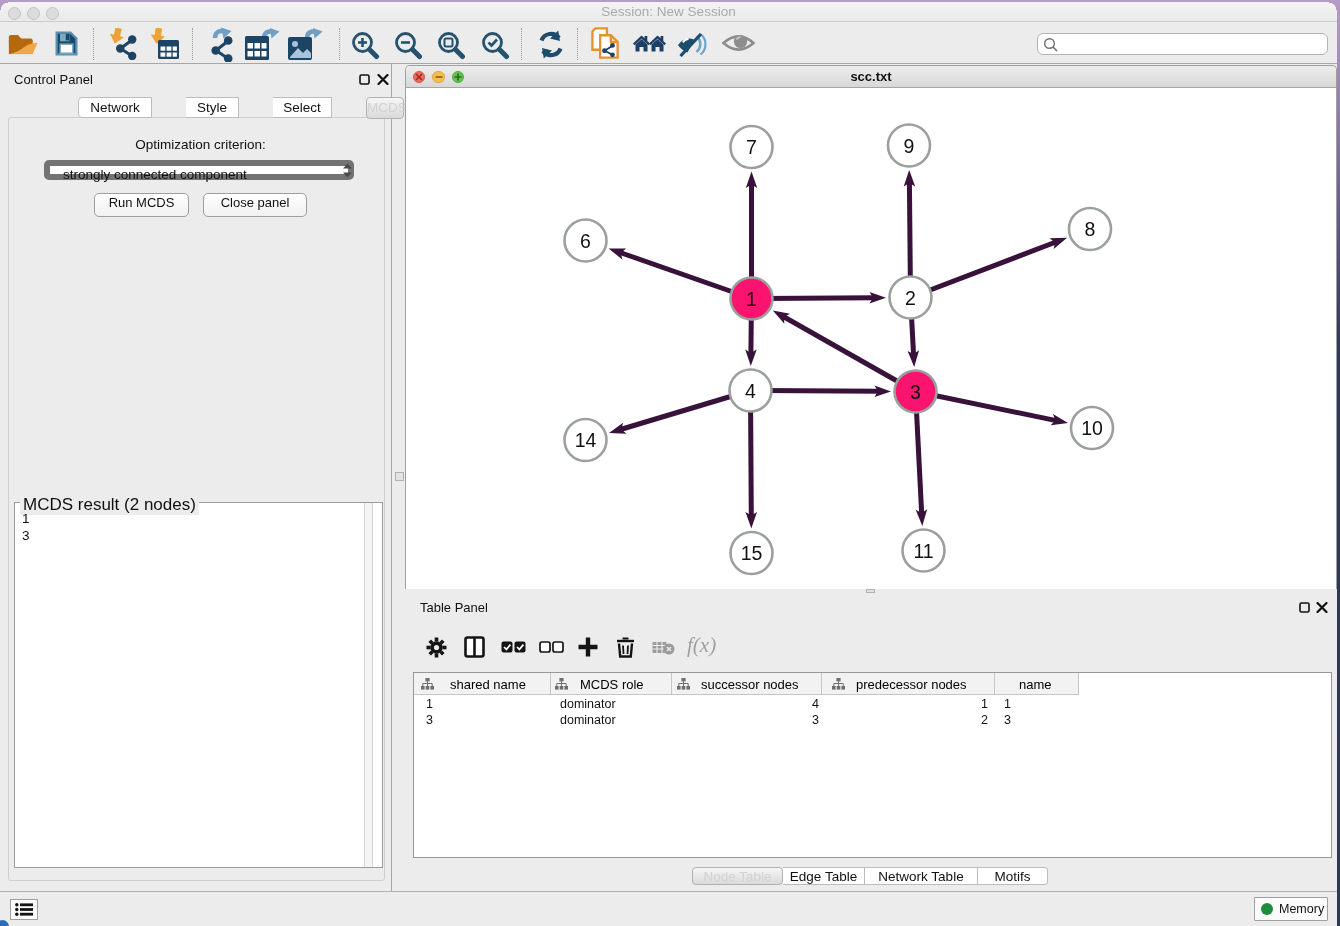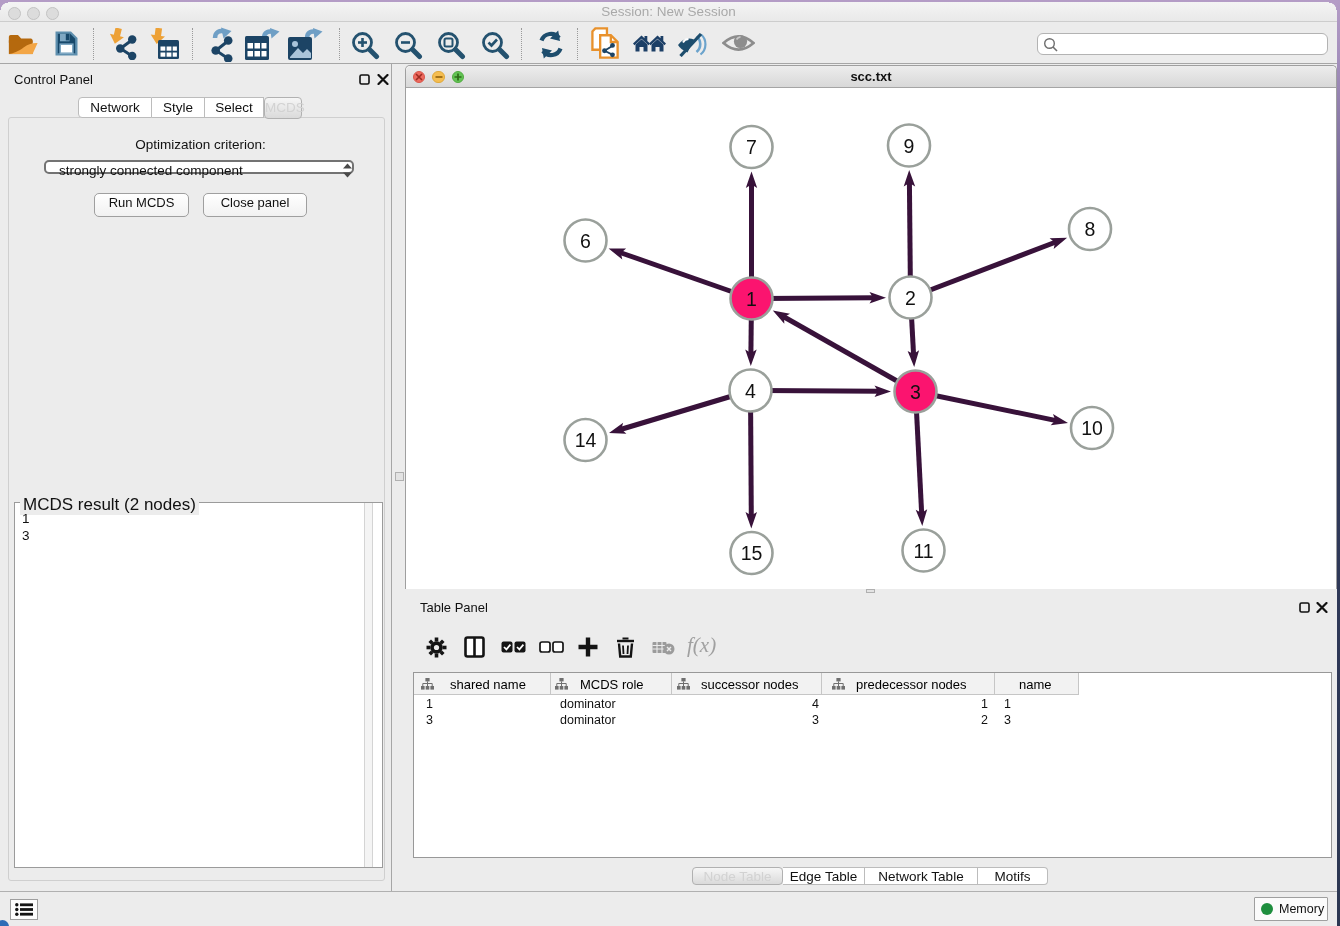--- a/index.html
+++ b/index.html
@@ -9,27 +9,27 @@
 #titlebar{left:0;top:2px;width:1337px;height:20px;background:linear-gradient(#f4f4f4,#e9e9e9);border-bottom:1px solid #cdcdcd;}
 #titlebar .tl{position:absolute;top:5px;width:13px;height:13px;border-radius:50%;background:#dcdcdc;border:1px solid #c3c3c3;}
 #apptitle{left:0;top:4px;width:1337px;text-align:center;font-size:13.5px;color:#a9a9a9;}
 #toolbar{left:0;top:22px;width:1337px;height:42px;background:#ececec;border-bottom:1px solid #a6a6a6;}
 .tsep{position:absolute;top:28px;height:32px;border-left:1px dotted #9a9a9a;}
 .ticon{position:absolute;}
 #searchbox{left:1037px;top:33px;width:291px;height:22px;background:#fff;border:1px solid #b3b3b3;border-radius:6px;}
 #leftpanel{left:0;top:64px;width:392px;height:827px;background:#ececec;border-right:1px solid #a6a6a6;}
 .paneltitle{font-size:13px;color:#111;}
 
-.tabrow{position:absolute;display:flex;}
+.tabrow{position:absolute;display:flex;gap:34px;}
 .tab{height:21px;background:#fff;border:1px solid #bcbcbc;border-left:none;font-size:13.5px;color:#111;text-align:center;line-height:20px;}
 .tab.first{border-left:1px solid #bcbcbc;border-radius:4px 0 0 4px;}
 .tab.sel{background:linear-gradient(#f6f6f6,#dadada);border:1px solid #b1b1b1;border-radius:4px 4px 4px 4px;color:#d2d2d2;height:22px;}
 #mcdspanel{left:8px;top:117px;width:377px;height:764px;border:1px solid #cfcfcf;border-radius:3px;}
 #optlabel{left:8px;top:137px;width:385px;text-align:center;font-size:13.5px;color:#111;}
-#combo{left:44px;top:160px;width:310px;height:14px;background:#fff;border:2px solid #737373;border-radius:5px;font-size:13.5px;line-height:18px;padding-left:13px;color:#111;}
+#combo{left:44px;top:160px;width:310px;height:20px;background:#fff;border:6px solid #737373;border-radius:5px;font-size:13.5px;line-height:18px;padding-left:13px;color:#111;}
 .btn{position:absolute;height:24px;background:linear-gradient(#ffffff,#f1f1f1);border:1px solid #9f9f9f;border-radius:5px;font-size:13px;color:#111;text-align:center;line-height:18px;}
 #resultbox{left:14px;top:502px;width:369px;height:366px;background:#fff;border:1px solid #9b9b9b;}
 #resultlabel{left:20px;top:495px;font-size:17px;color:#111;background:#ececec;padding:0 3px;}
 #vdivhandle{left:395px;top:472px;width:9px;height:9px;background:#e3e3e3;border:1px solid #b0b0b0;}
 #netwin{left:405px;top:65px;width:932px;height:524px;background:#fff;border:1px solid #9f9f9f;border-bottom:none;border-radius:5px 5px 0 0;}
 #nettitle{position:absolute;left:0;top:0;width:930px;height:22px;background:linear-gradient(#ededed,#d8d8d8);border-bottom:1px solid #a5a5a5;border-radius:5px 5px 0 0;}
 #nettitle .mac{position:absolute;top:4.5px;width:12.5px;height:12.5px;border-radius:50%;}
 #nettitle .t{position:absolute;left:0;top:3px;width:100%;text-align:center;font-size:13px;font-weight:bold;color:#111;}
 #graphsvg{position:absolute;left:0;top:23px;}
 #hdivhandle{left:866px;top:589px;width:9px;height:4px;background:#e3e3e3;border:1px solid #b0b0b0;}

